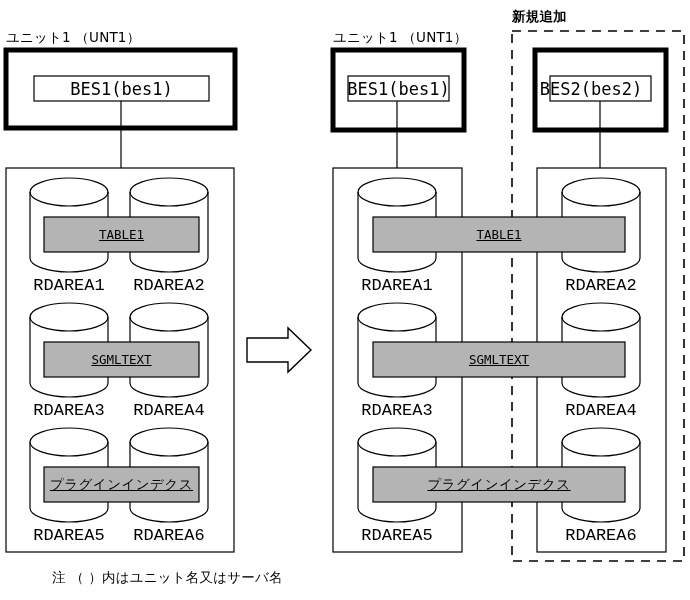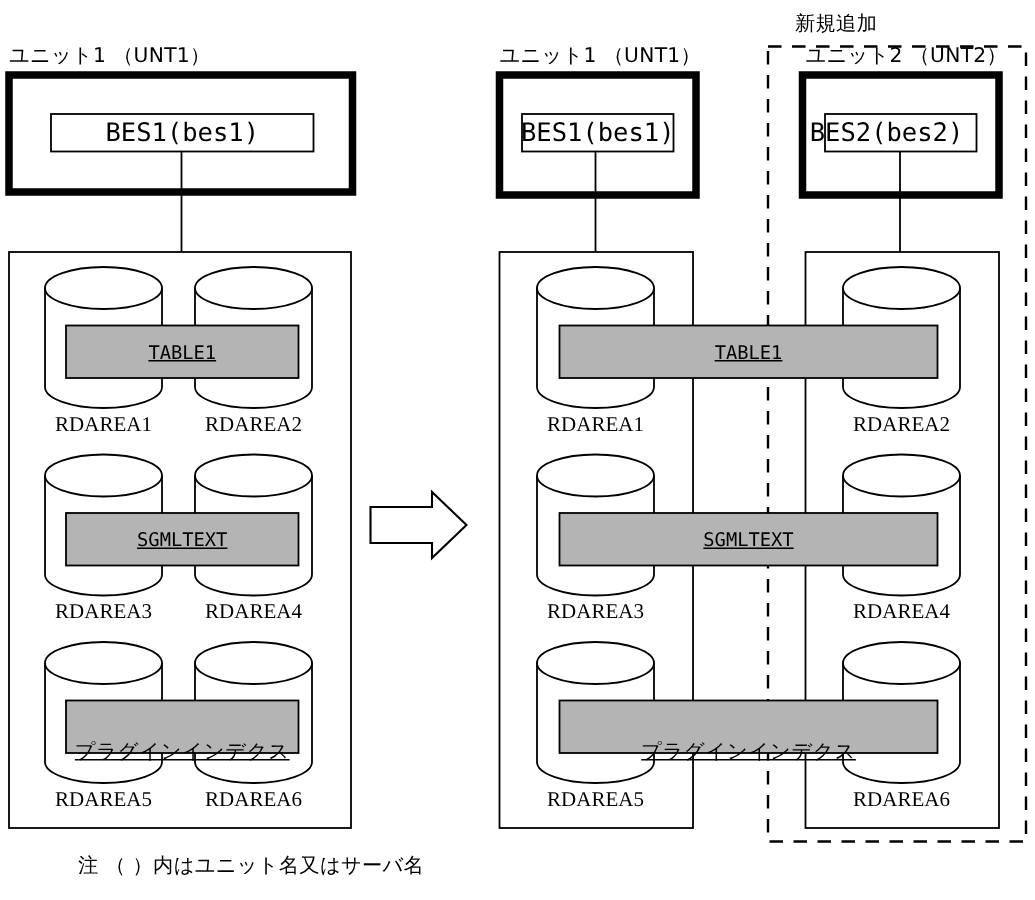--- a/index.html
+++ b/index.html
@@ -29,41 +29,40 @@
     white-space: nowrap;
     color: #000;
     font-family: "DejaVu Sans", "Liberation Sans", sans-serif;
     line-height: 1;
   }
   .lbl-jp {
     font-size: 13.5px;
     letter-spacing: 0.2px;
   }
   .lbl-mono-sm {
-    font-family: Liberation Serif, serif;
-    font-size: 14px;
+    font-family: Liberation Mono, monospace;
+    font-size: 17px;
   }
   .bar-text {
     position: absolute;
     display: flex;
     align-items: center;
     justify-content: center;
     white-space: nowrap;
     pointer-events: none;
     text-decoration: underline;
   }
   .bar-text.mono {
     font-family: "DejaVu Sans Mono", "Liberation Mono", monospace;
     font-size: 12.5px;
   }
   .bar-text.jp {
     font-family: "DejaVu Sans", "Liberation Sans", sans-serif;
     font-size: 13.5px;
     letter-spacing: 0.5px;
-    margin-top: 16px;
   }
   .box-text {
     position: absolute;
     display: flex;
     align-items: center;
     justify-content: center;
     white-space: nowrap;
     font-family: "DejaVu Sans Mono", "Liberation Mono", monospace;
     font-size: 17px;
     pointer-events: none;
@@ -141,24 +140,23 @@
 
   <div class="lbl lbl-mono-sm" style="left:28px; top:277px; width:82px; text-align:center;">RDAREA1</div>
   <div class="lbl lbl-mono-sm" style="left:128px; top:277px; width:82px; text-align:center;">RDAREA2</div>
 
   <div class="lbl lbl-mono-sm" style="left:28px; top:402px; width:82px; text-align:center;">RDAREA3</div>
   <div class="lbl lbl-mono-sm" style="left:128px; top:402px; width:82px; text-align:center;">RDAREA4</div>
 
   <div class="lbl lbl-mono-sm" style="left:28px; top:527px; width:82px; text-align:center;">RDAREA5</div>
   <div class="lbl lbl-mono-sm" style="left:128px; top:527px; width:82px; text-align:center;">RDAREA6</div>
 
-  <div class="lbl lbl-jp" style="left:530px; top:10px;">新規追加</div>
+  <div class="lbl lbl-jp" style="left:512px; top:10px;font-weight:bold;">新規追加</div>
 
   <div class="lbl lbl-jp" style="left:333px; top:31px;">ユニット1 （UNT1）</div>
-  <div class="lbl lbl-jp" style="left:537px; top:31px;">ユニット2 （UNT2）</div>
 
   <div class="box-text" style="left:348px; top:76px; width:101px; height:25px;">BES1(bes1)</div>
   <div class="box-text" style="left:550px; top:76px; width:82px; height:25px;">BES2(bes2)</div>
 
   <div class="bar-text mono" style="left:373px; top:217px; width:252px; height:35px;">TABLE1</div>
   <div class="bar-text mono" style="left:373px; top:342px; width:252px; height:35px;">SGMLTEXT</div>
   <div class="bar-text jp" style="left:373px; top:467px; width:252px; height:35px;">プラグインインデクス</div>
 
   <div class="lbl lbl-mono-sm" style="left:356px; top:277px; width:82px; text-align:center;">RDAREA1</div>
   <div class="lbl lbl-mono-sm" style="left:560px; top:277px; width:82px; text-align:center;">RDAREA2</div>

